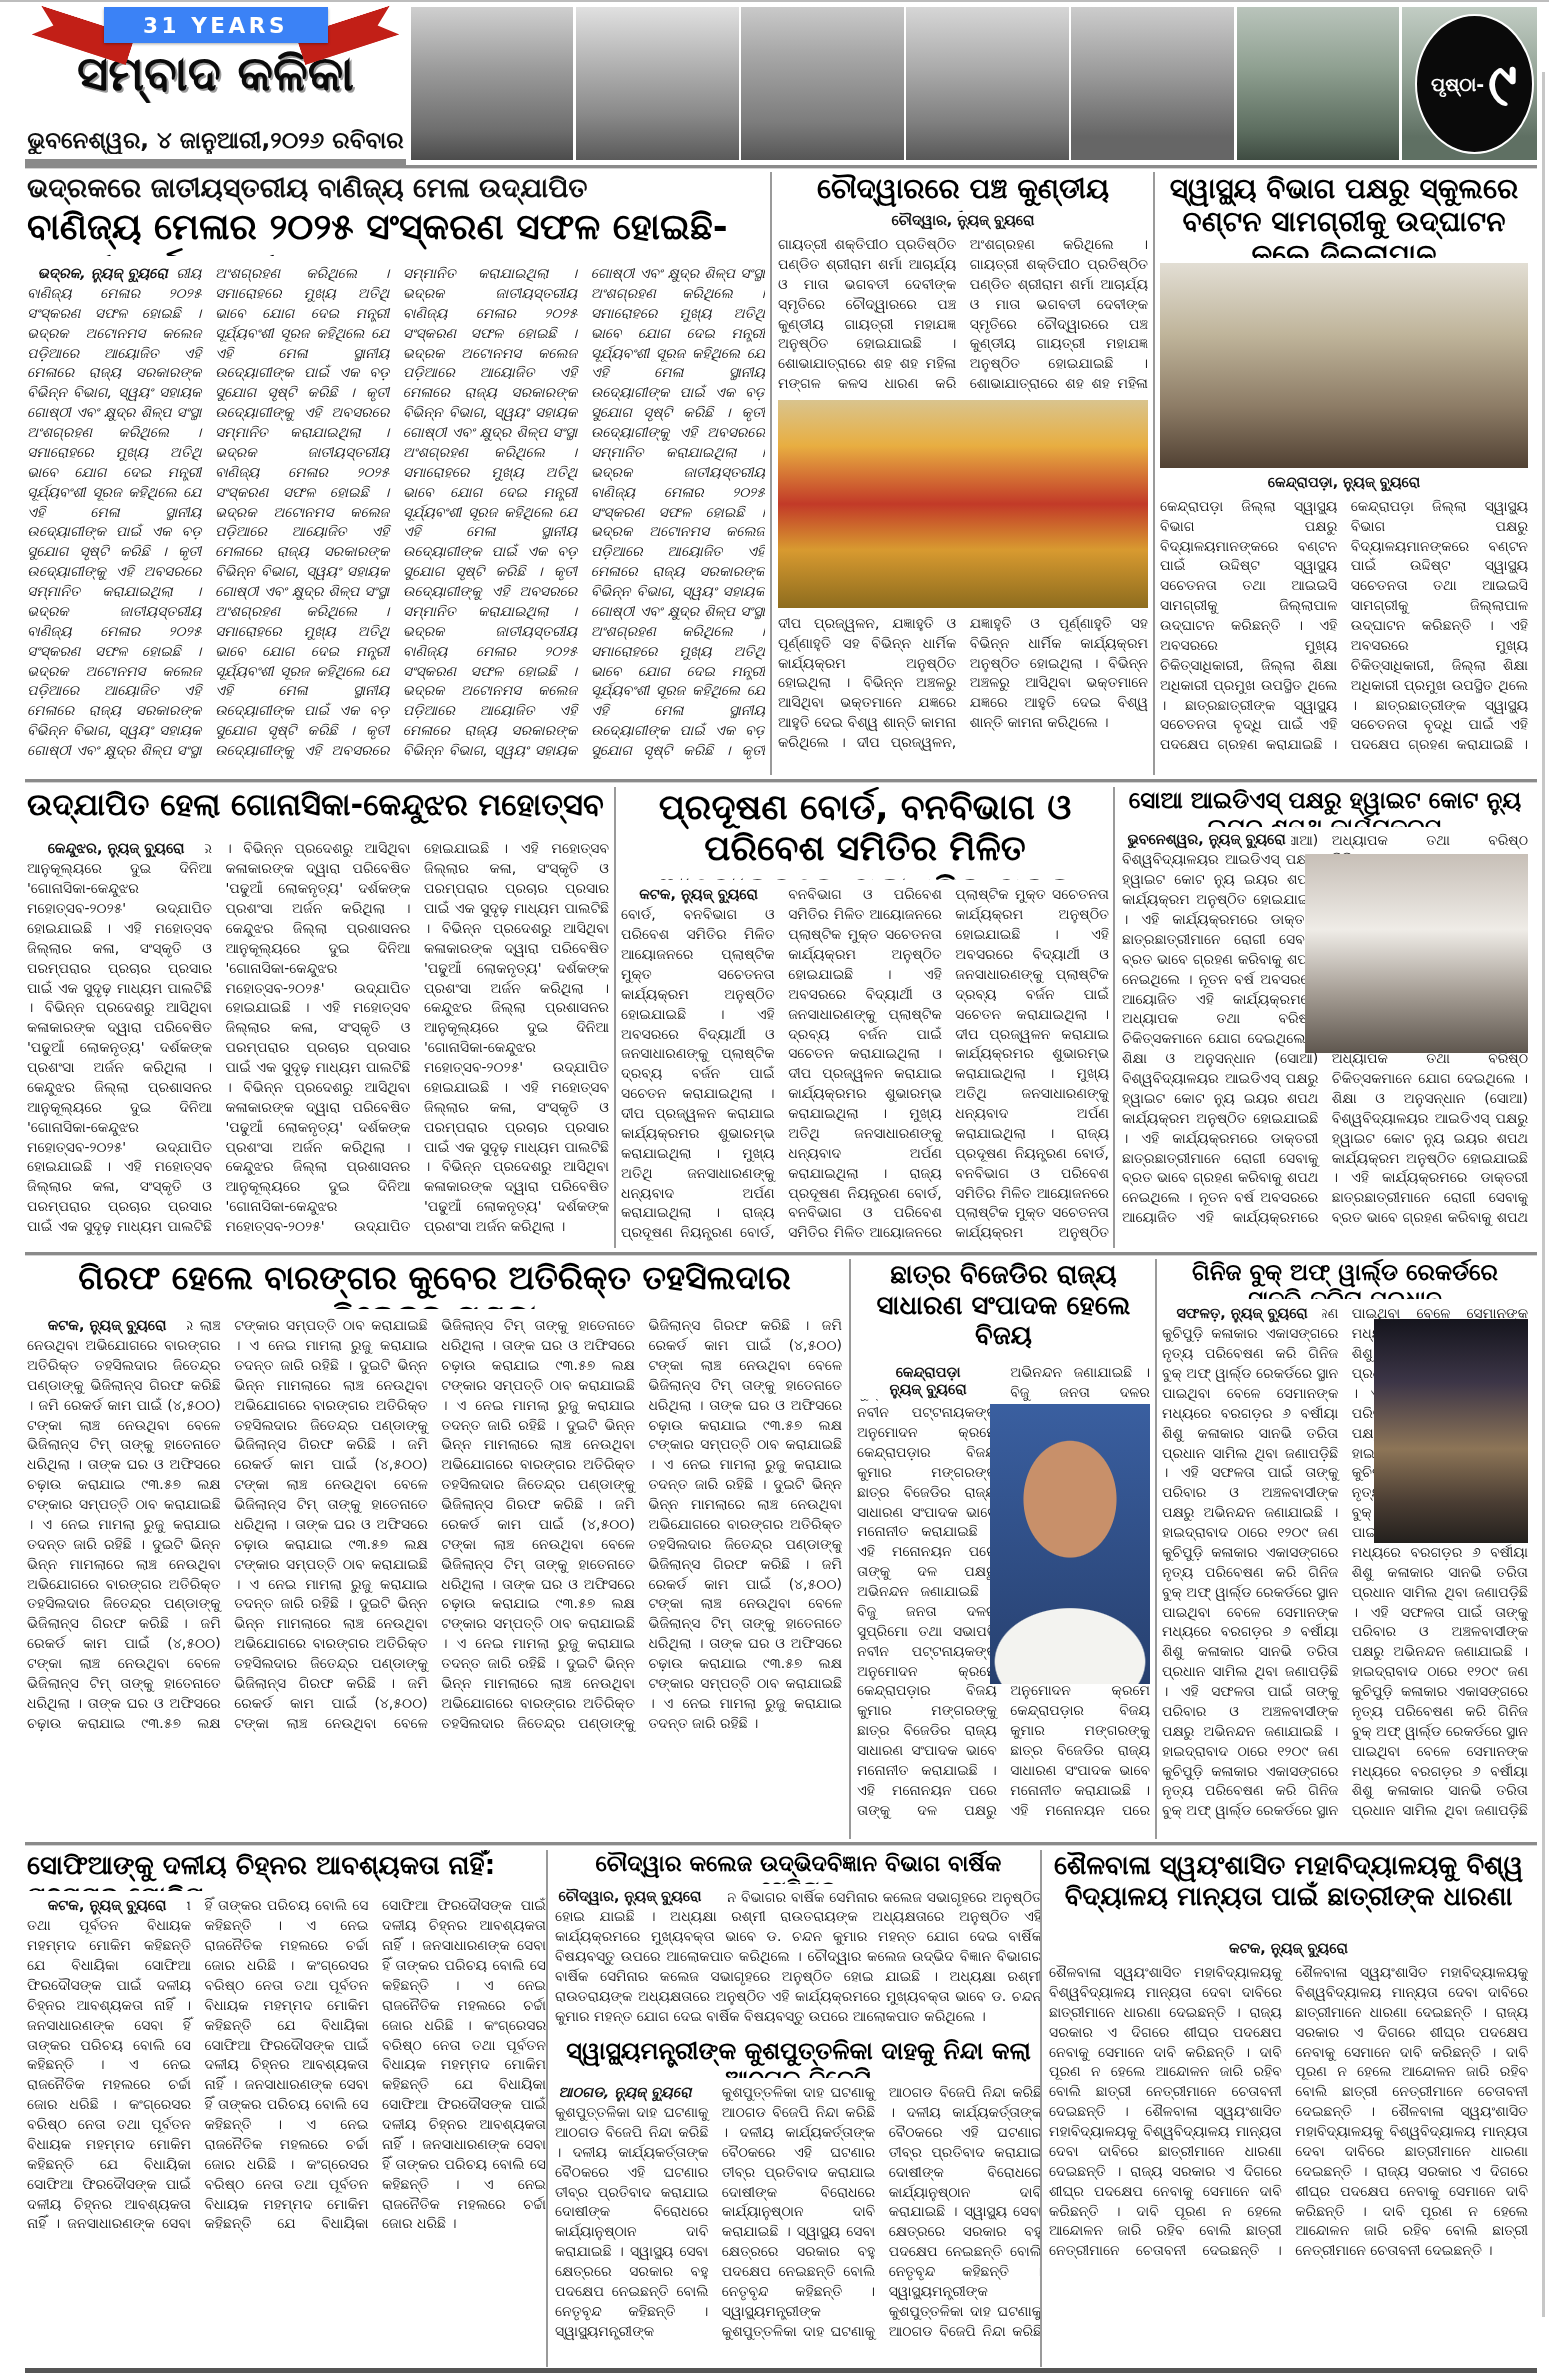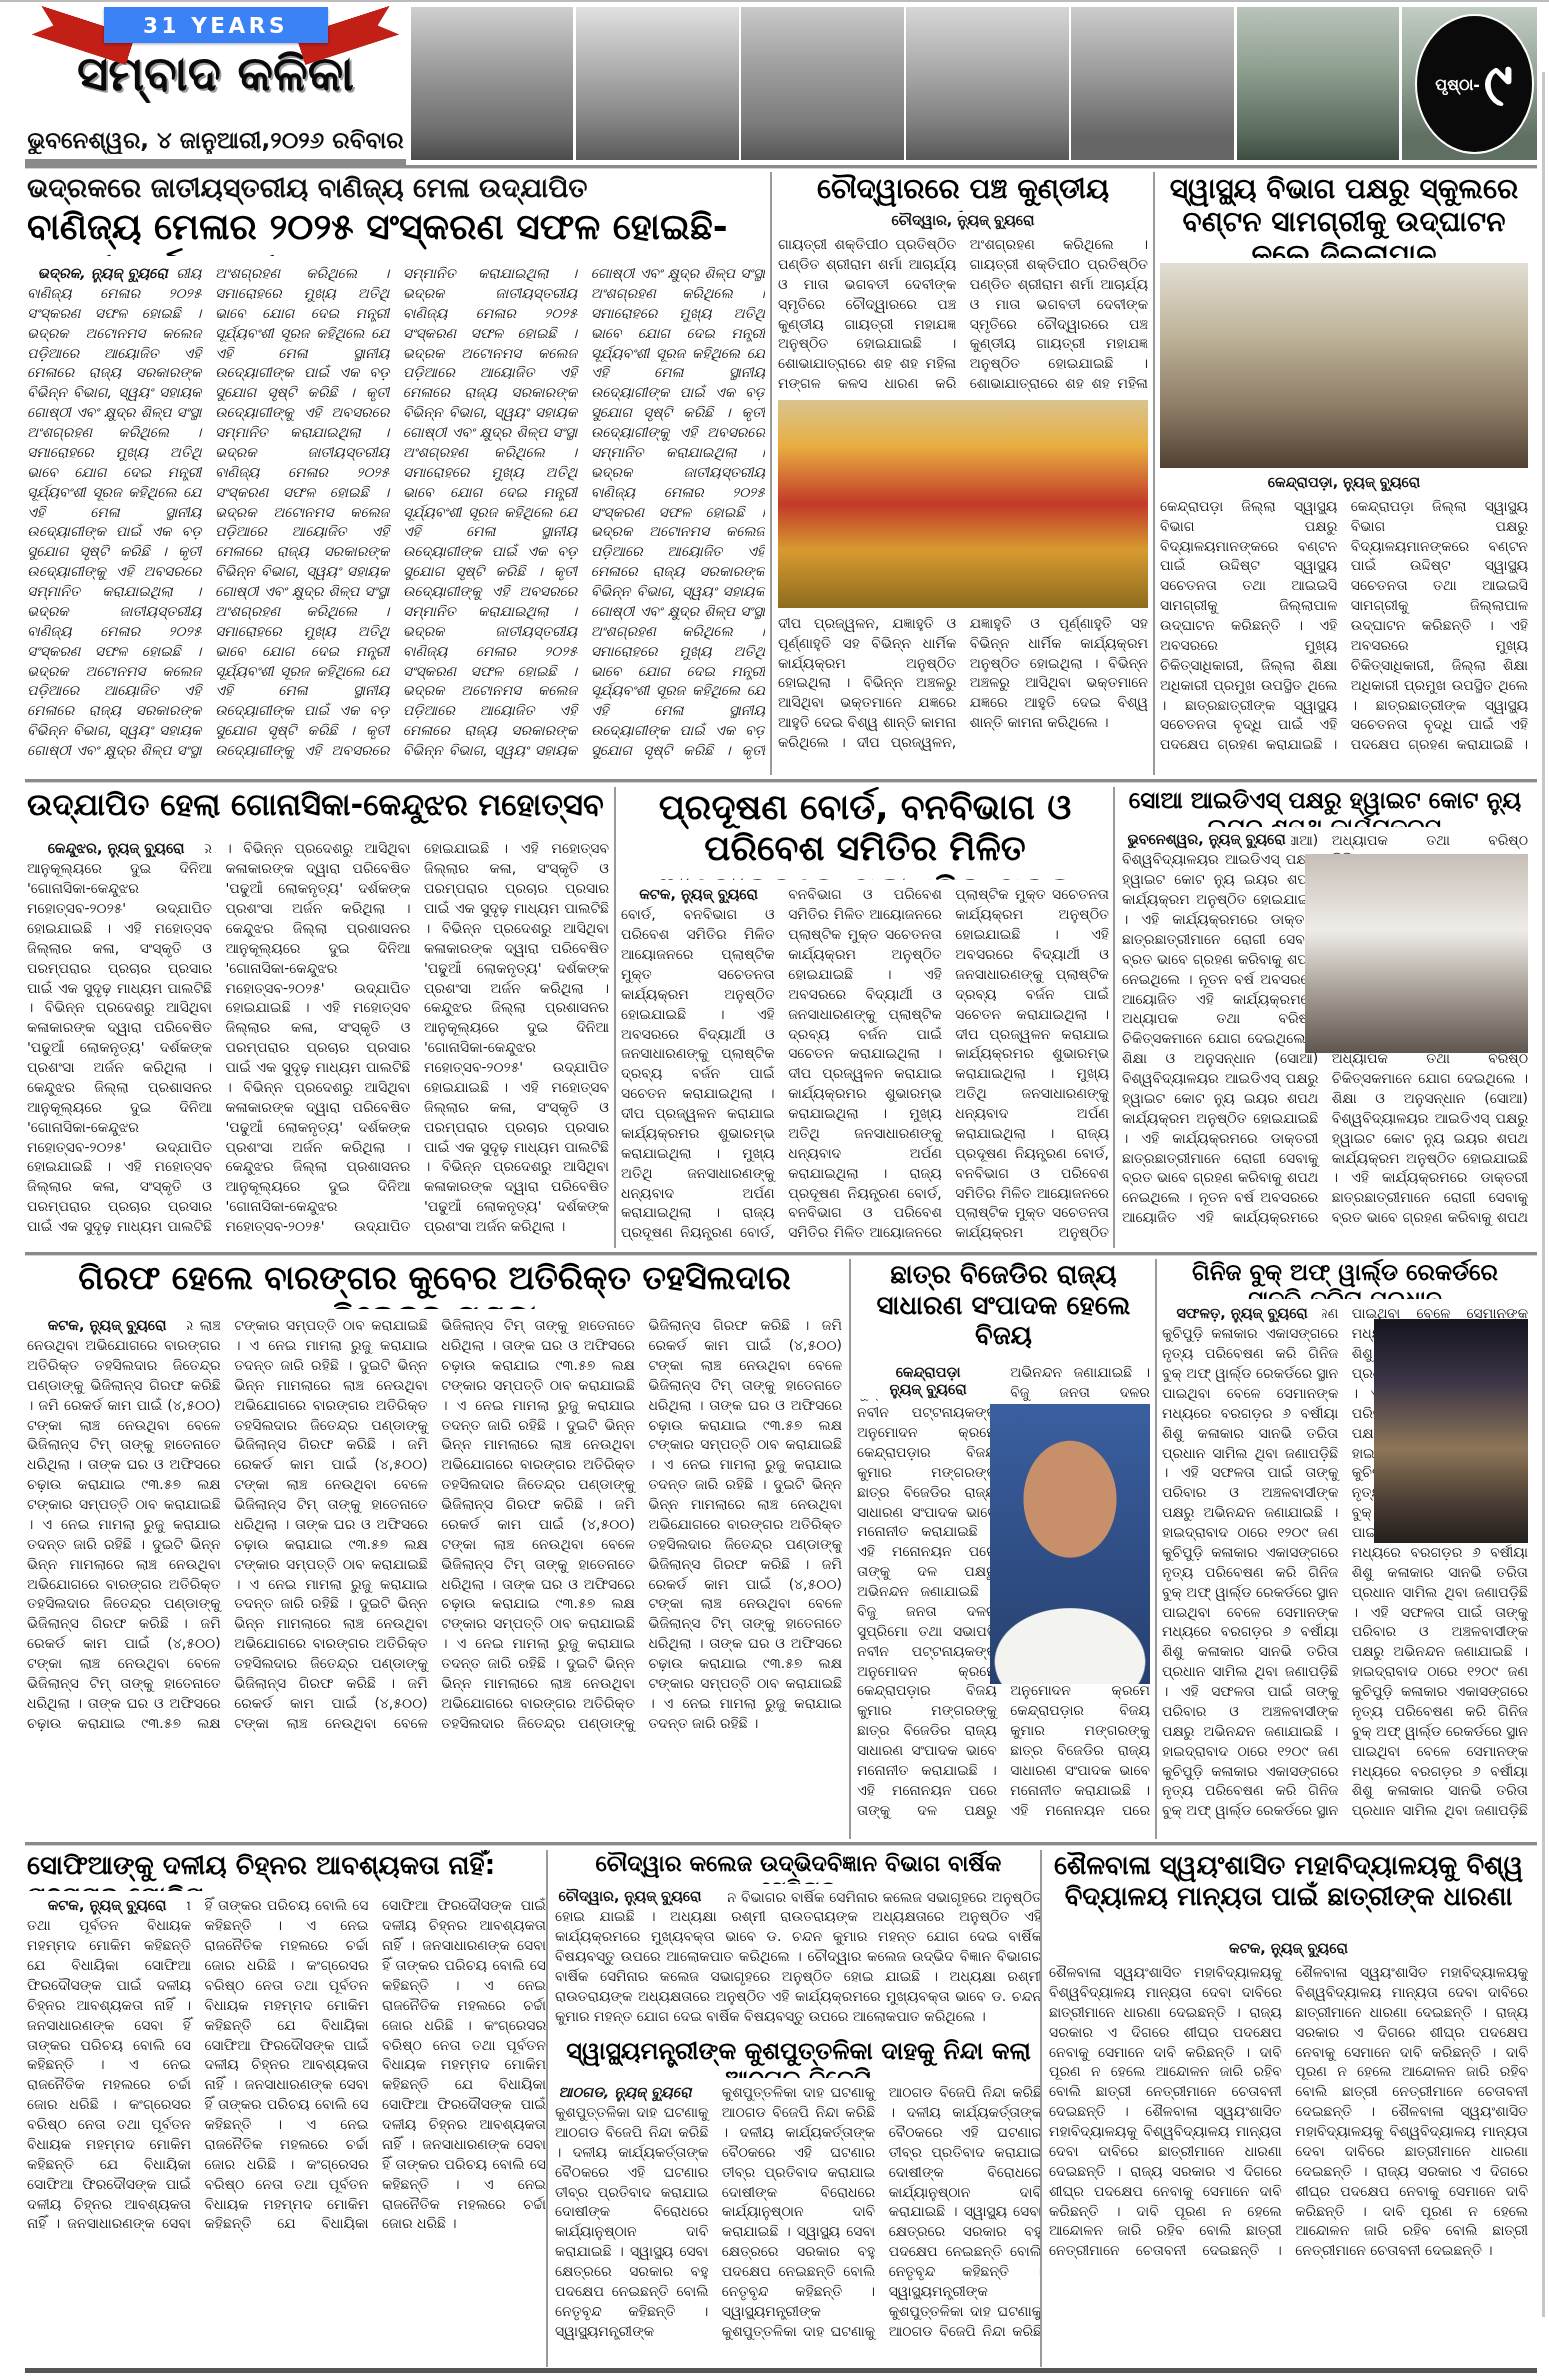--- a/index.html
+++ b/index.html
@@ -24,21 +24,21 @@
   .t2{background:linear-gradient(180deg,#e0e0e0,#b5b5b5 35%,#8a8a8a 70%,#5a5a5a);}
   .t3{background:linear-gradient(180deg,#c9c9c9,#a8a8a8 30%,#7d7d7d 75%,#565656);}
   .t4{background:linear-gradient(180deg,#2e2e2e,#4a4a4a 45%,#1f1f1f);color:#eee;display:flex;align-items:center;justify-content:center;font-size:30.5px;font-weight:bold;}
   .t5{background:linear-gradient(180deg,#d6d6d6,#ababab 40%,#808080 75%,#585858);}
   .t6{background:linear-gradient(180deg,#cccccc,#999 45%,#666 85%);}
   .t7{background:linear-gradient(180deg,#b9c4bb,#8fa091 40%,#5e6f61 80%,#3f4c42);}
   .page-badge{position:absolute;left:1402px;top:7.2px;width:135px;height:153px;
         background:linear-gradient(180deg,#c2cdc4,#93a396 45%,#5f7063 85%);}
   .badge-oval{position:absolute;left:12.6px;top:7.2px;width:115px;height:136px;background:#0a0a0a;
         border:2.7px solid #fff;border-radius:50%;display:flex;align-items:center;justify-content:center;gap:3.6px;}
-  .badge-label{color:#fff;font-size:16px;font-weight:bold;white-space:nowrap;}
+  .badge-label{color:#fff;font-size:19px;font-weight:bold;white-space:nowrap;}
   .badge-num{color:#fff;font-size:59px;font-weight:bold;line-height:1;}
   
   .hsep{position:absolute;left:25px;width:1512px;height:2.7px;background:#8a8a8a;box-shadow:0 0.9px 0 #cfcfcf;}
   .vsep{position:absolute;width:1.8px;background:#9a9a9a;}
   .bottom-rule{position:absolute;left:25px;width:1512px;top:2368px;height:4.5px;background:#555;}
   
   .band{position:absolute;left:0;top:0;width:1550px;}
   .group{position:absolute;}
   .hl{font-weight:bold;color:#000;overflow:hidden;line-height:1.18;}
   .hl.center{text-align:center;}

